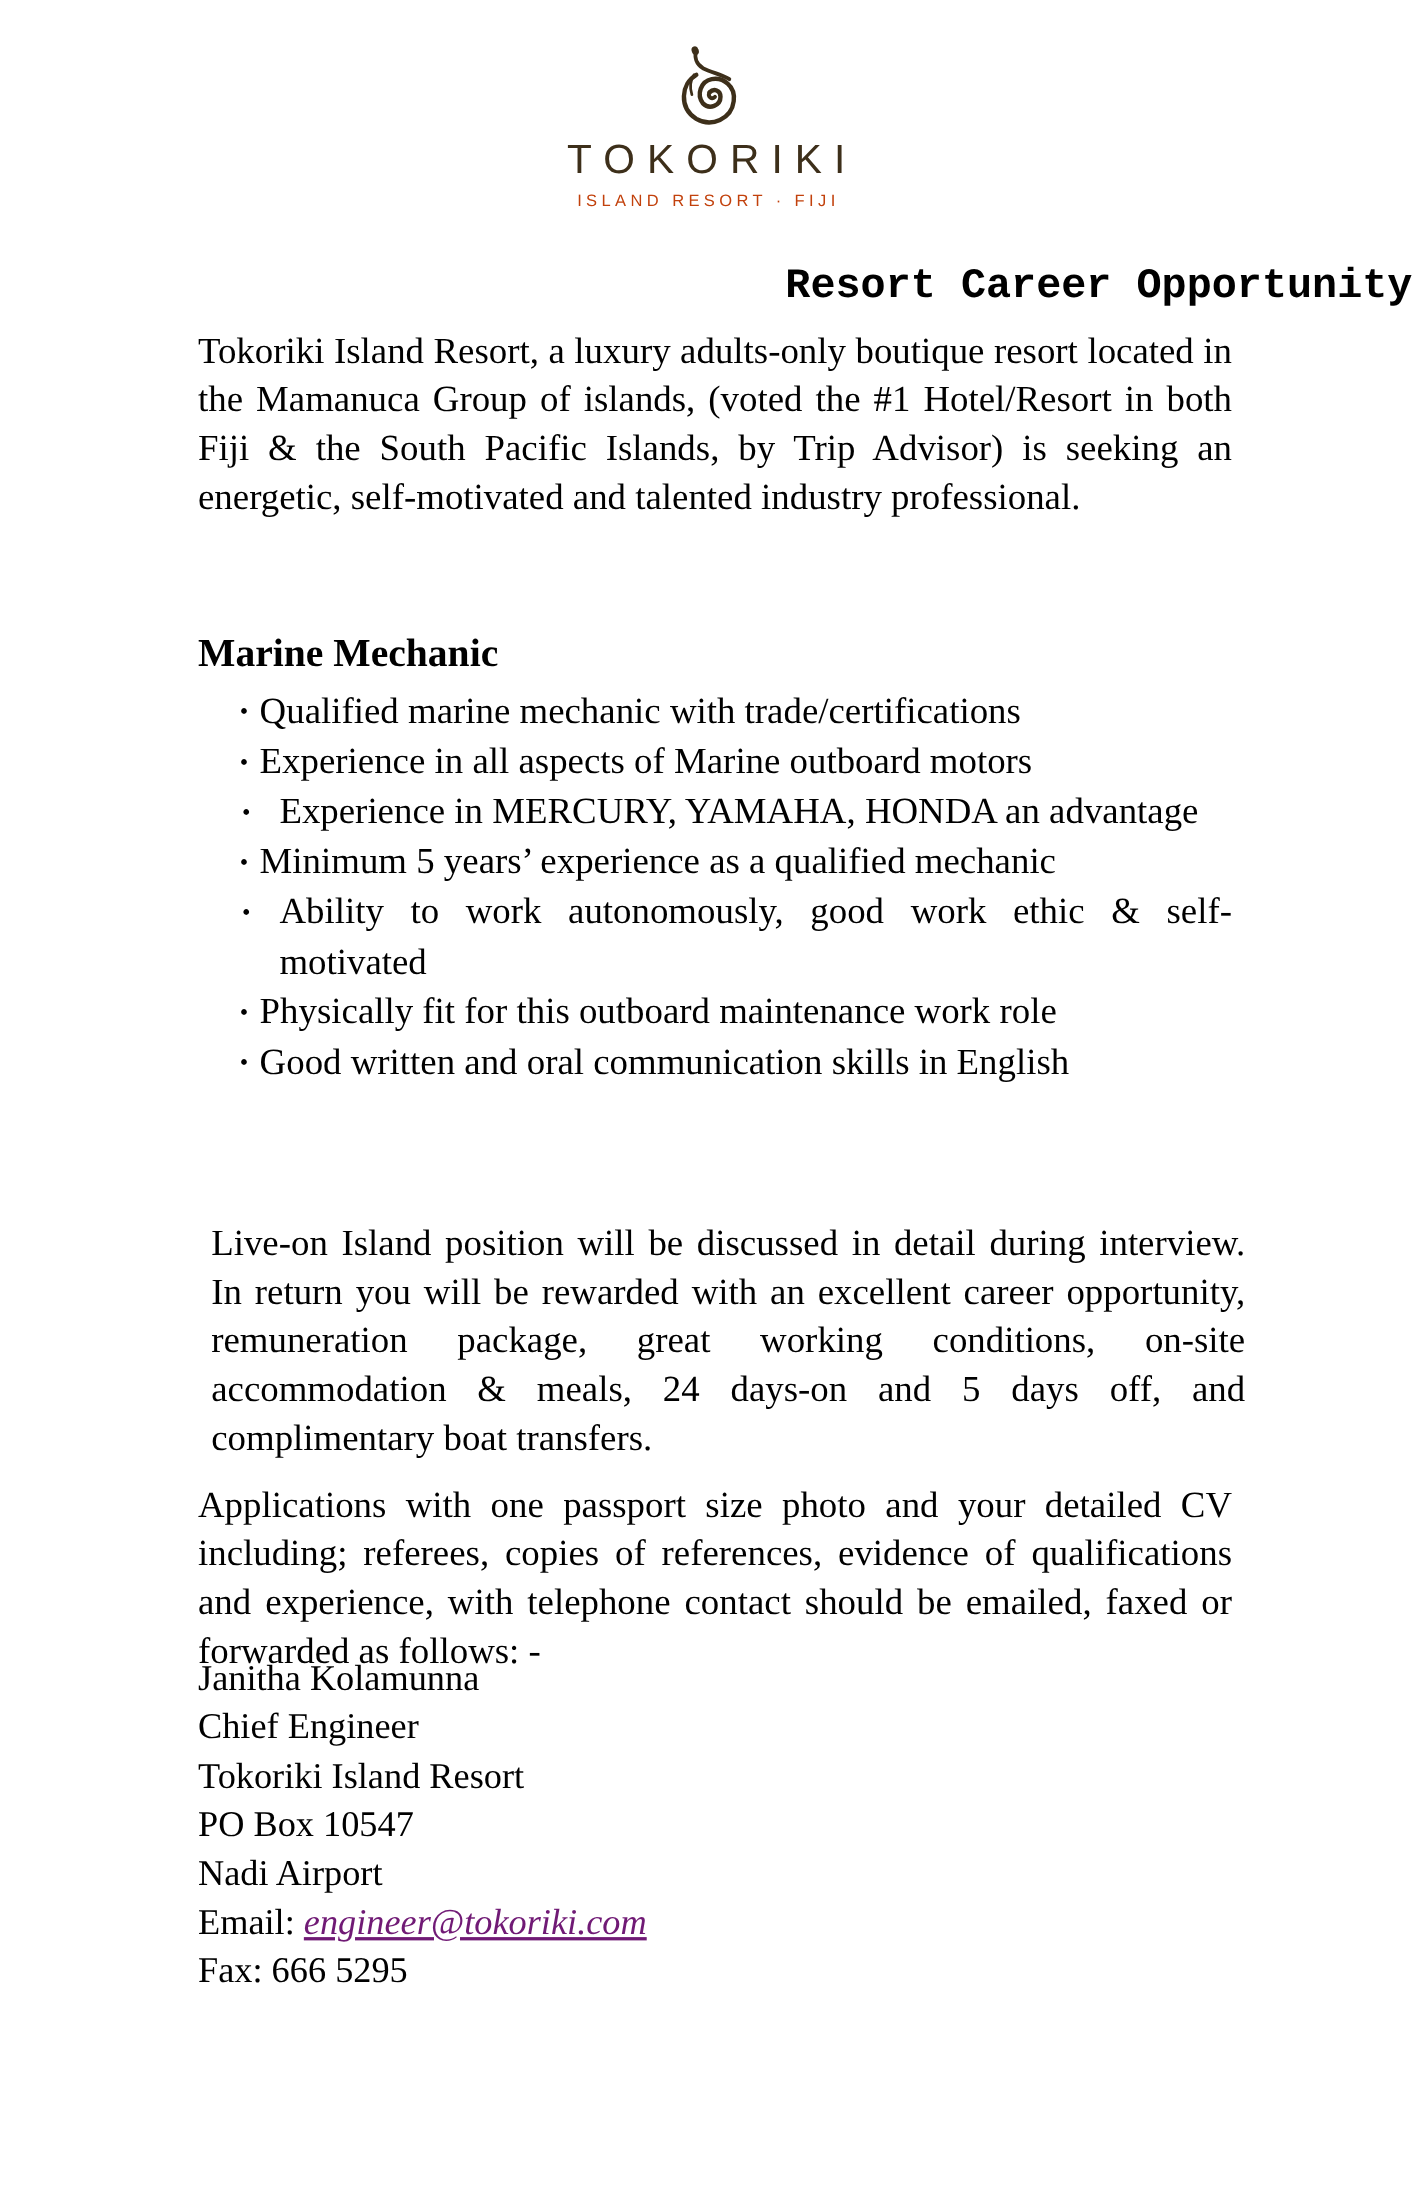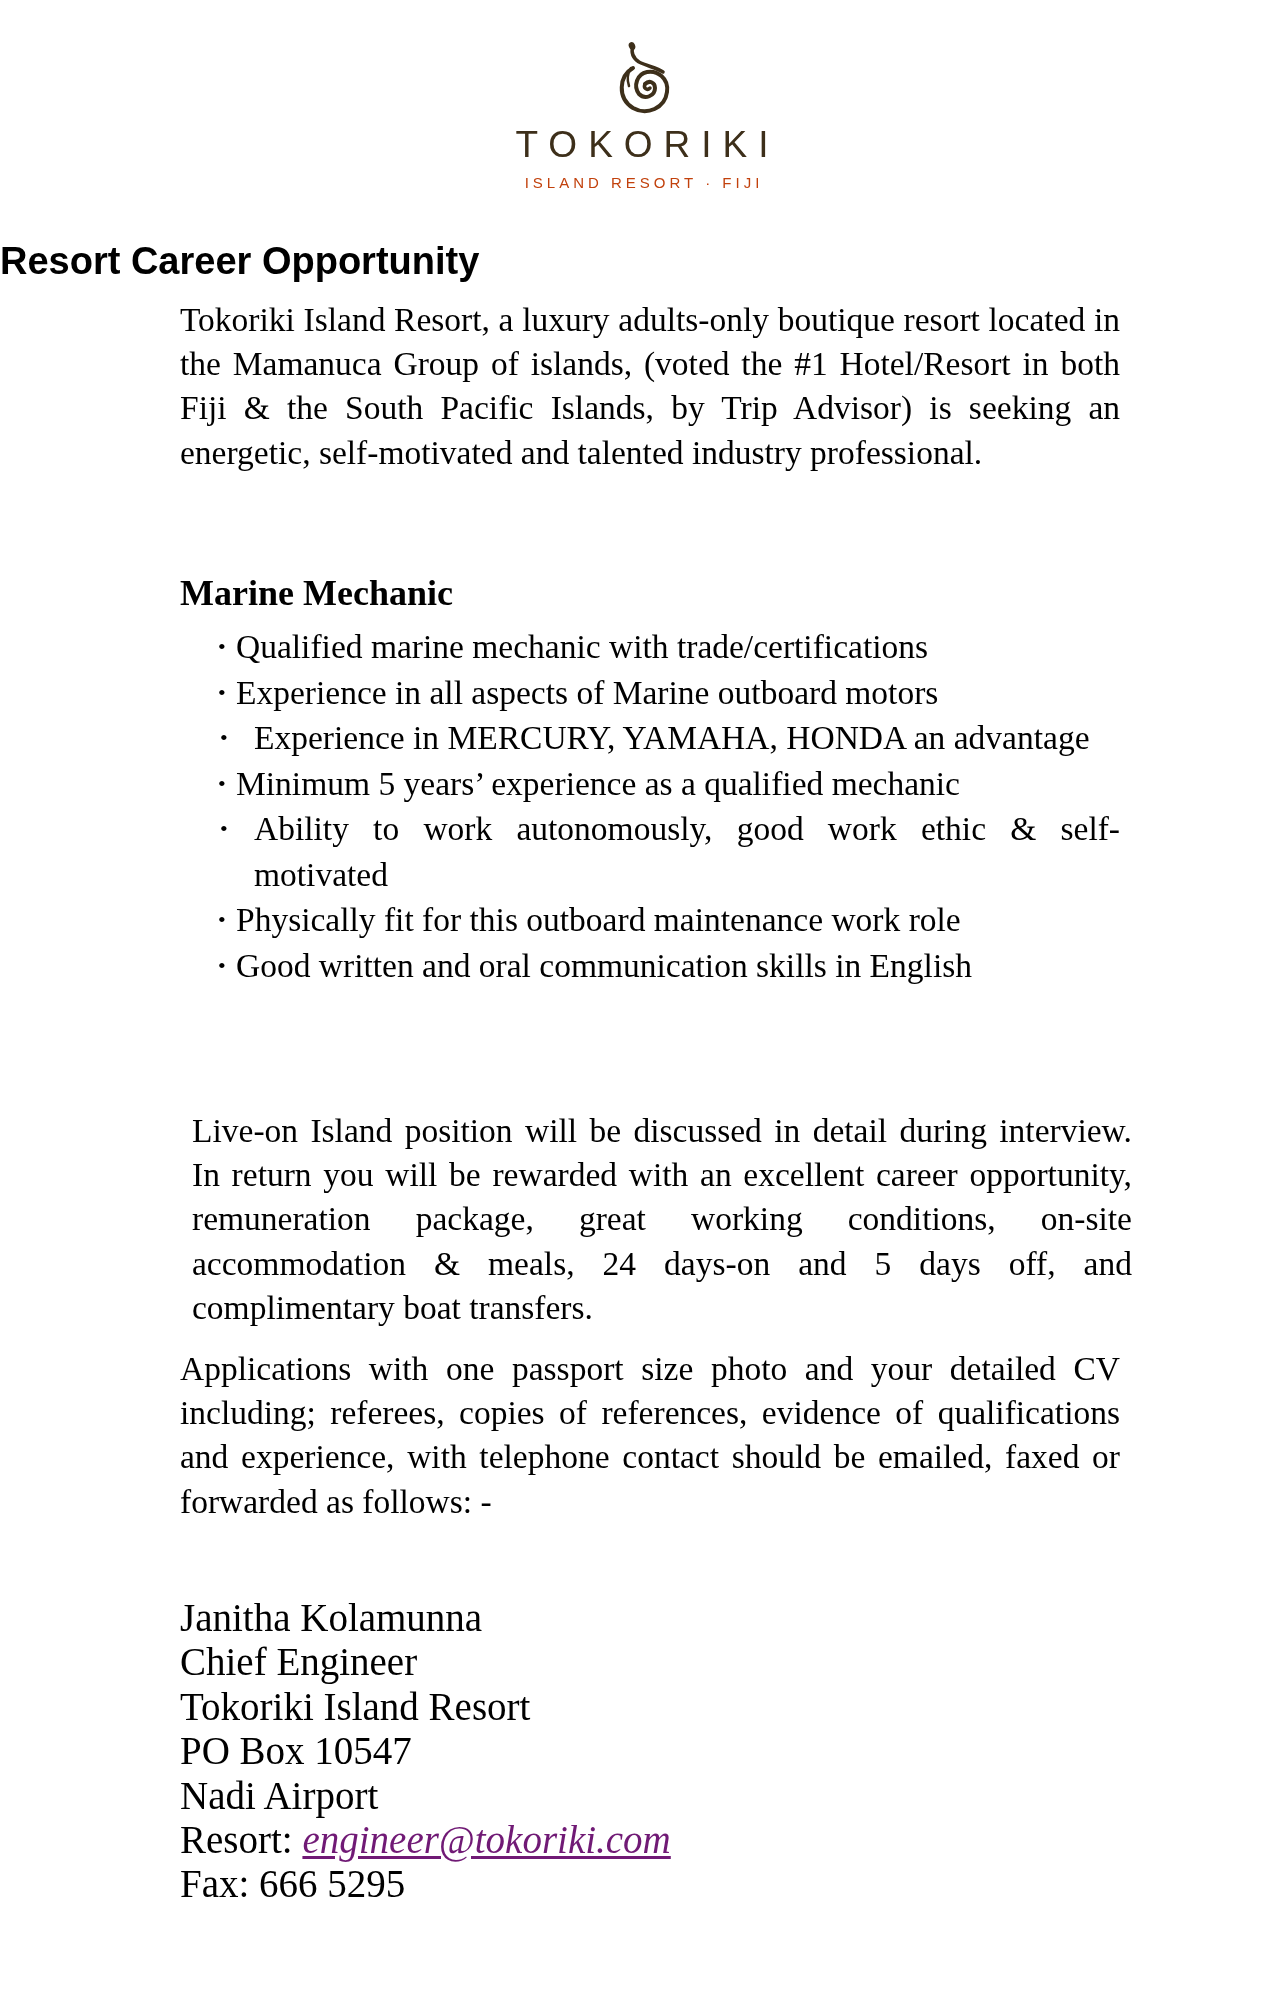--- a/index.html
+++ b/index.html
@@ -45,22 +45,22 @@
       letter-spacing: 4px;
       padding-left: 4px;
       color: #c2410c;
       line-height: 18px;
     }
     .doc-title {
       position: absolute;
       left: 0;
       width: 1284px;
       top: 238px;
-      text-align: left;
-      font-family: Liberation Sans, sans-serif;
+      text-align: right;
+      font-family: Liberation Mono, monospace;
       font-weight: bold;
       font-size: 38px;
       line-height: 46px;
     }
     .content {
       position: absolute;
       left: 180px;
       width: 940px;
       top: 0;
     }
@@ -111,22 +111,22 @@
     }
     .bullet-item.wide .dot {
       left: 40px;
     }
     .bullet-item.wide .btext {
       display: block;
     }
     .contact {
       position: absolute;
       left: 0;
-      top: 1596px;
-      font-size: 39px;
+      top: 1504px;
+      font-size: 33px;
       line-height: 44.4px;
     }
     .contact-line {
       display: block;
       white-space: nowrap;
     }
     .email-link {
       color: #701a75;
       text-decoration: underline;
       text-underline-offset: 3px;
@@ -196,18 +196,18 @@
 
   <p class="para" style="top:1347px; margin:0;">Applications with one passport size photo and your detailed CV including; referees, copies of references, evidence of qualifications and experience, with telephone contact should be emailed, faxed or forwarded as follows: -</p>
 
   <div class="contact">
     <span class="contact-line">Janitha Kolamunna</span>
     <span class="contact-line">Chief Engineer</span>
     <span class="contact-line">Tokoriki Island Resort</span>
     <span class="contact-line">PO Box 10547</span>
     <span class="contact-line">Nadi Airport</span>
     <span class="contact-line">
-      <span>Resort: </span><a class="email-link">engineer@tokoriki.com</a>
+      <span>Email: </span><a class="email-link">engineer@tokoriki.com</a>
     </span>
     <span class="contact-line">Fax: 666 5295</span>
   </div>
 
 </div>
 
 </body></html>

